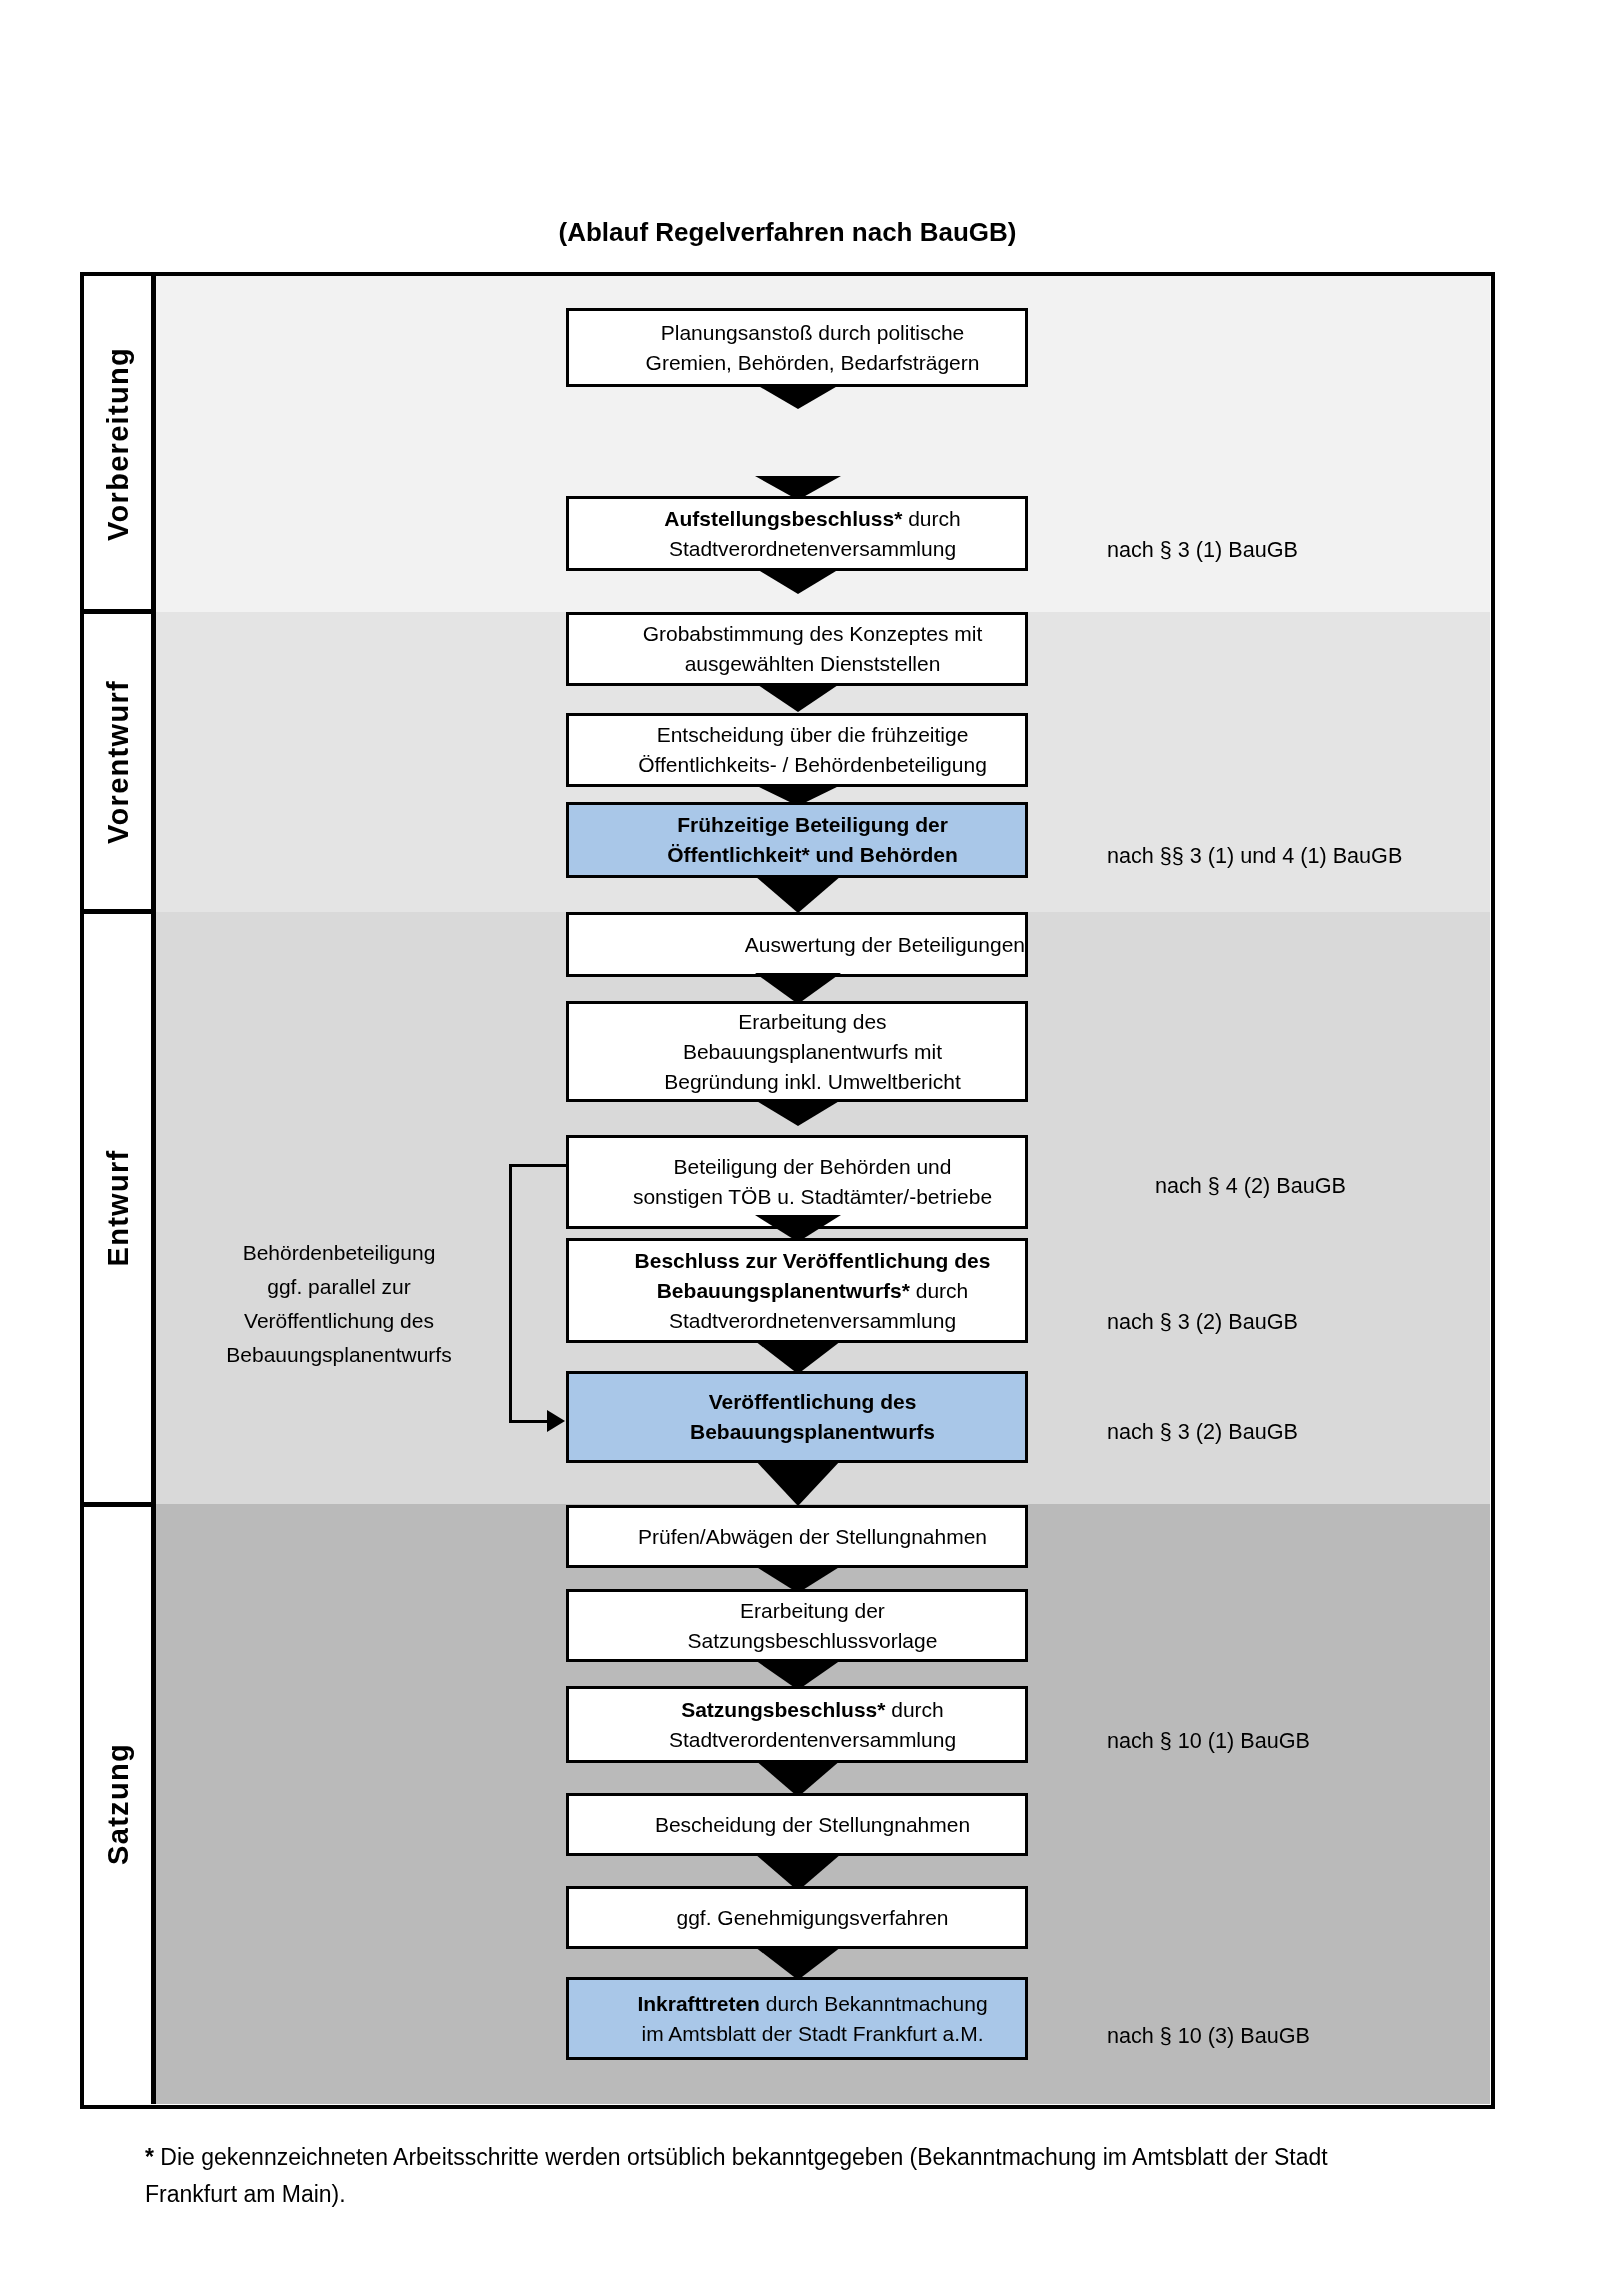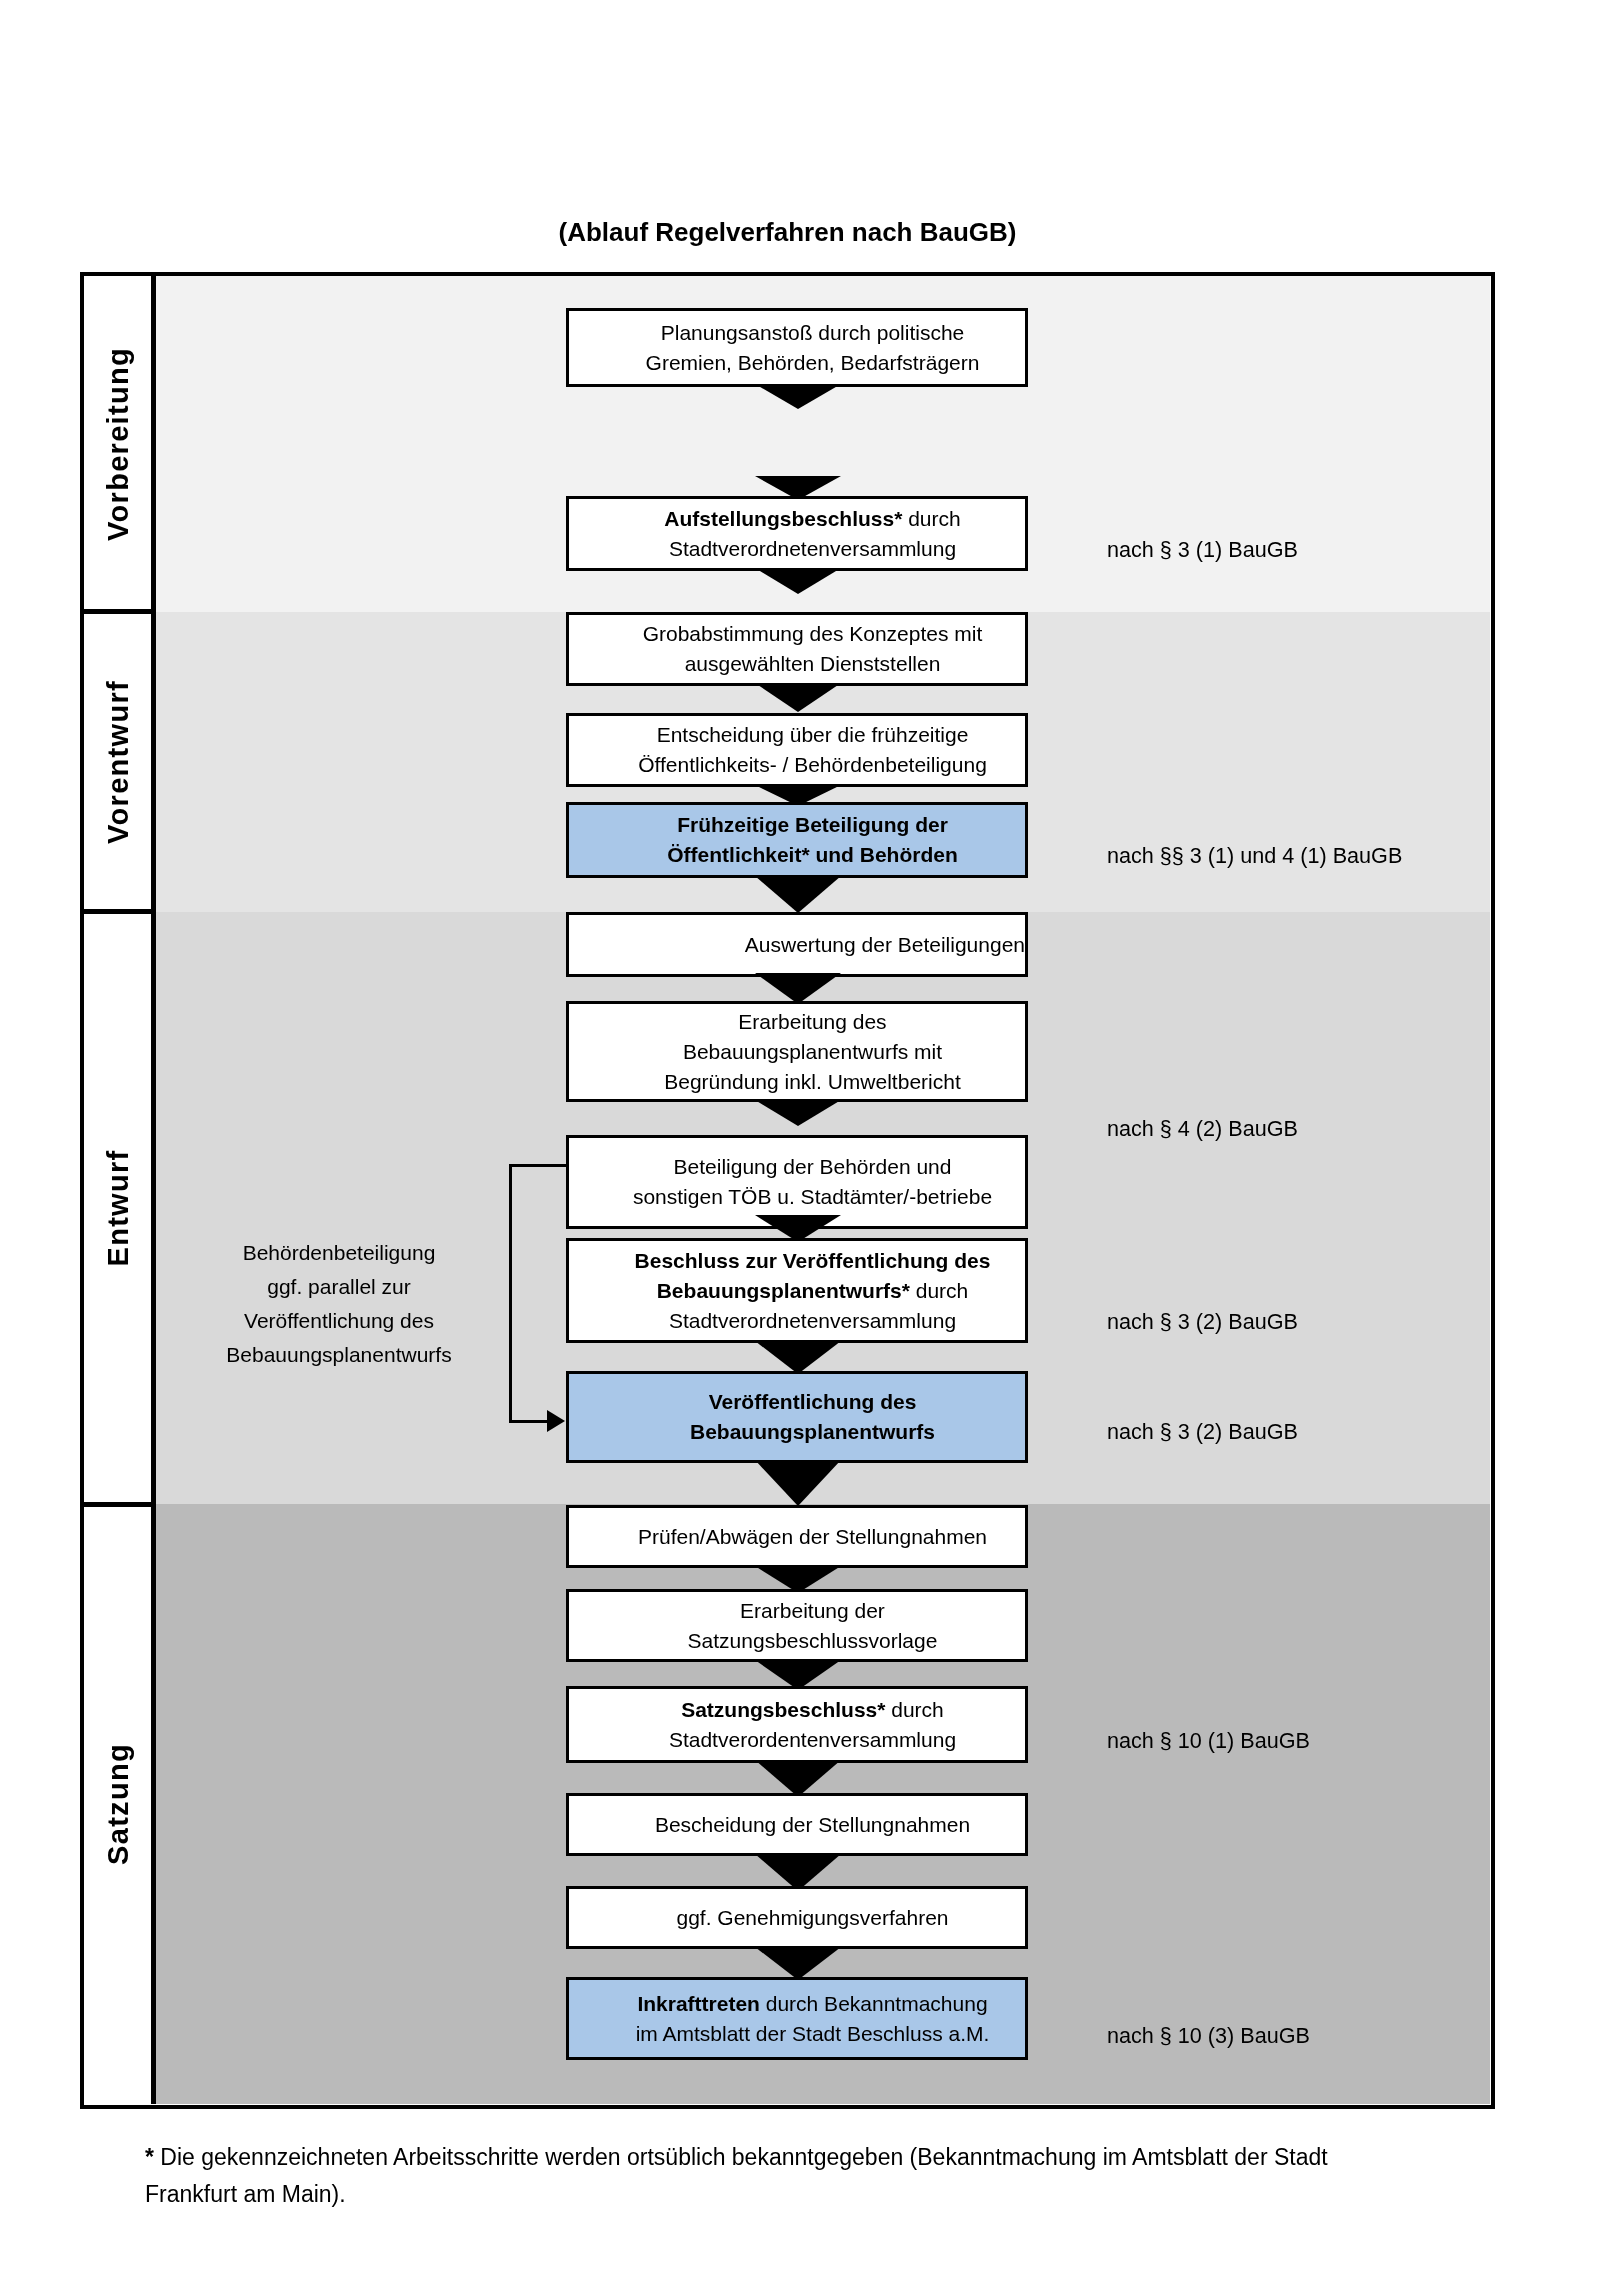--- a/index.html
+++ b/index.html
@@ -152,26 +152,26 @@
     <span class="txt">Bescheidung der Stellungnahmen</span>
   </div>
   <div class="arrow" style="top:1854px;border-top:37px solid #000;"></div>
 
   <div class="box" style="top:1886px;height:63px;">
     <span class="txt">ggf. Genehmigungsverfahren</span>
   </div>
   <div class="arrow" style="top:1947px;border-top:33px solid #000;"></div>
 
   <div class="box hl" style="top:1977px;height:83px;">
-    <span class="txt"><b>Inkrafttreten</b><span> durch Bekanntmachung</span><span class="blk">im Amtsblatt der Stadt Beschluss a.M.</span></span>
+    <span class="txt"><b>Inkrafttreten</b><span> durch Bekanntmachung</span><span class="blk">im Amtsblatt der Stadt Frankfurt a.M.</span></span>
   </div>
 
   <div class="annot" style="top:537px;">nach § 3 (1) BauGB</div>
   <div class="annot" style="top:843px;">nach §§ 3 (1) und 4 (1) BauGB</div>
-  <div class="annot" style="top:1116px;">nach § 4 (2) BauGB</div>
+  <div class="annot" style="top:1173px;margin-left:48px;">nach § 4 (2) BauGB</div>
   <div class="annot" style="top:1309px;">nach § 3 (2) BauGB</div>
   <div class="annot" style="top:1419px;">nach § 3 (2) BauGB</div>
   <div class="annot" style="top:1728px;">nach § 10 (1) BauGB</div>
   <div class="annot" style="top:2023px;">nach § 10 (3) BauGB</div>
 
   <div class="footnote"><b>*</b><span class="fn"> Die gekennzeichneten Arbeitsschritte werden ortsüblich bekanntgegeben (Bekanntmachung im Amtsblatt der Stadt
 Frankfurt am Main).</span></div>
 
 </div>
 

